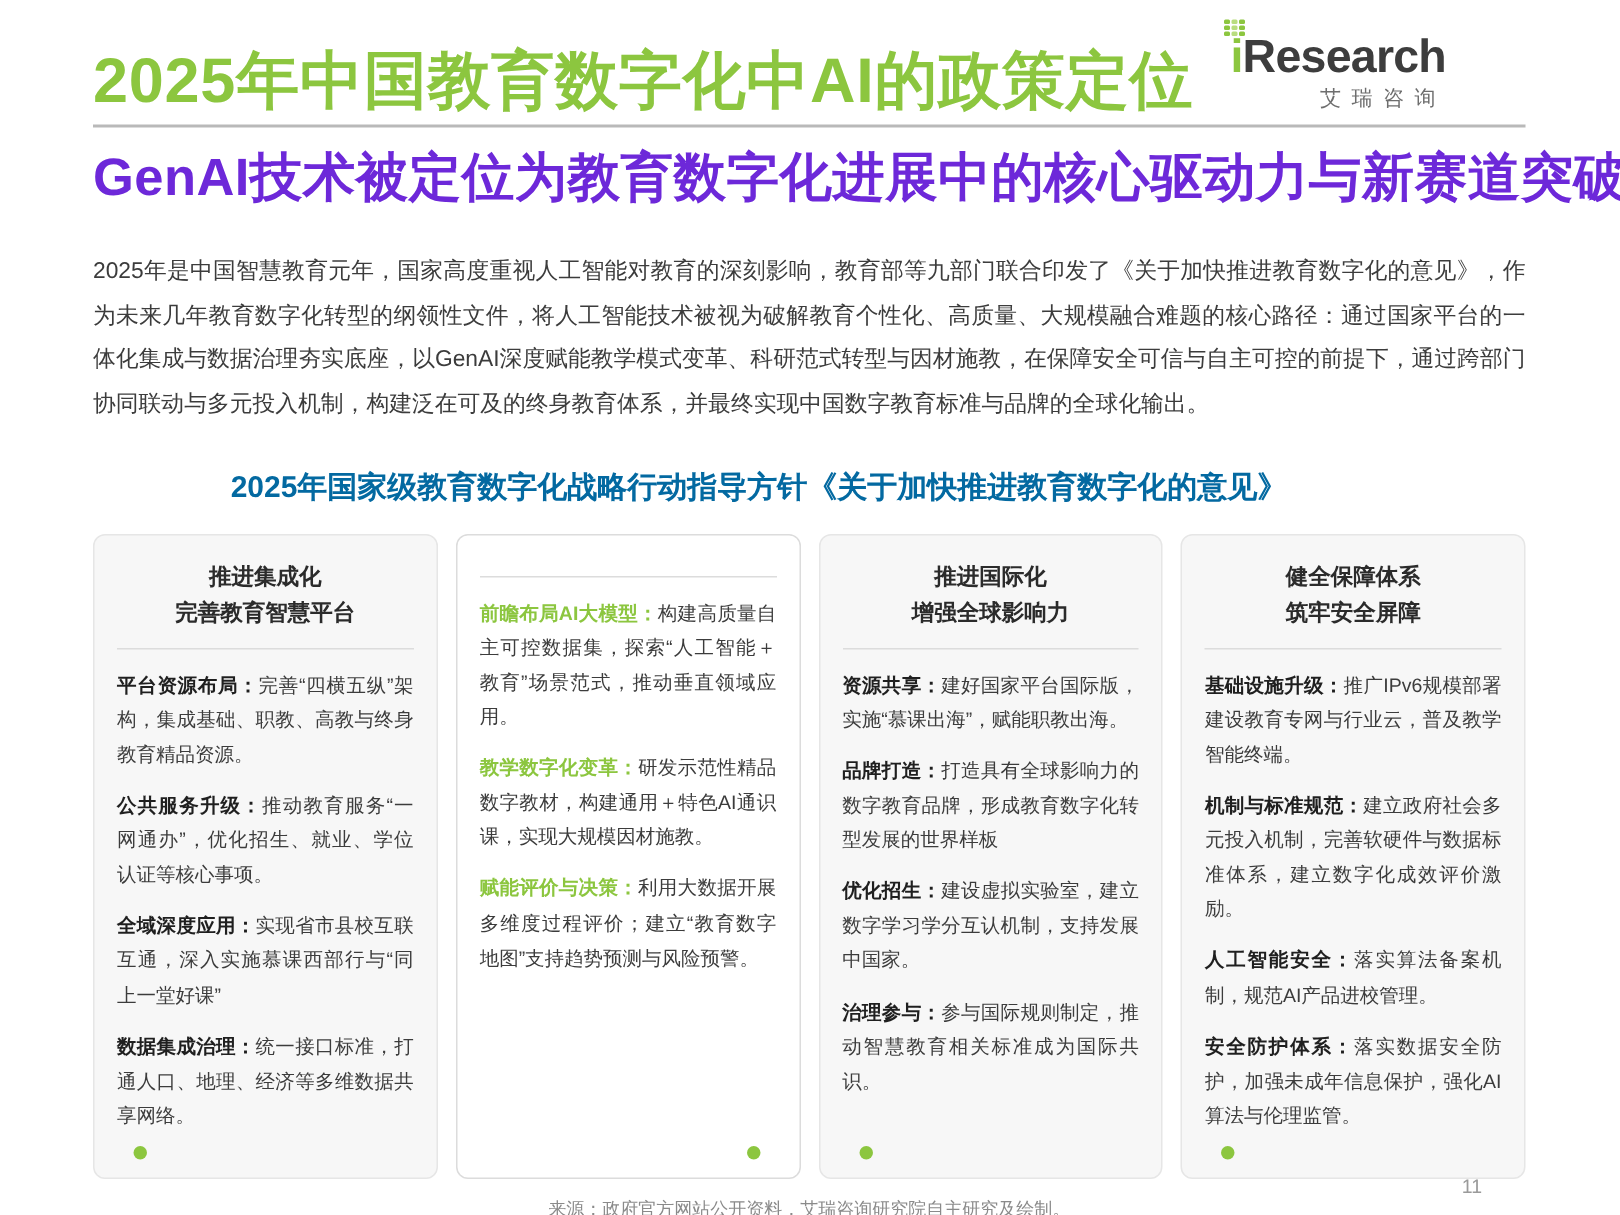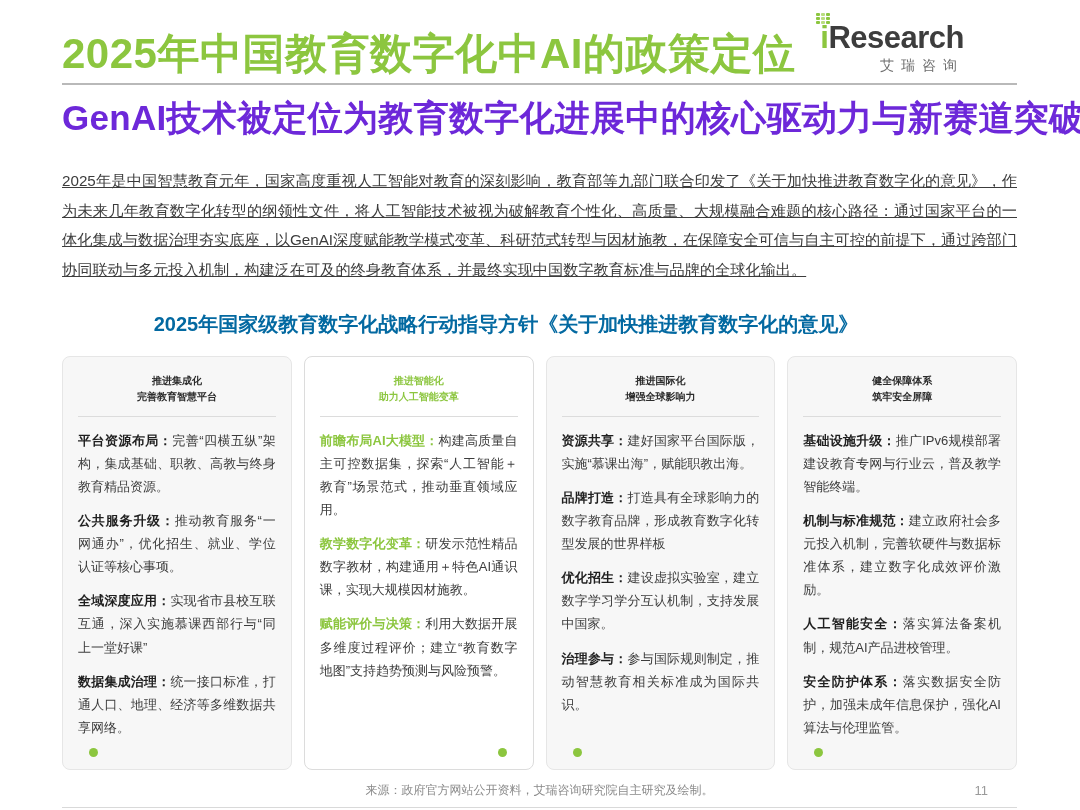--- a/index.html
+++ b/index.html
@@ -76,21 +76,20 @@
   }
 
   
   .lead {
     margin: 24px 62px 0 62px;
     width: 955px;
     font-size: 15.2px;
     line-height: 1.95;
     color: #3c3c3c;
     text-align: justify;
-    text-decoration: underline;
   }
 
   
   .section-title {
     margin: 26px 0 0 0;
     text-align: center;
     font-size: 20px;
     font-weight: 700;
     color: #0369a1;
   }
@@ -107,21 +106,21 @@
     position: relative;
     background: #f7f7f7;
     border: 1px solid #e6e6e6;
     border-radius: 8px;
     padding: 16px 15px 30px 15px;
     min-height: 405px;
   }
   .card.highlight { background: #ffffff; border-color: #dcdcdc; }
   .card-head {
     text-align: center;
-    font-size: 10px;
+    font-size: 15px;
     font-weight: 700;
     line-height: 1.6;
     color: #2b2b2b;
   }
   .card-head.green { color: #8cc63f; }
   .card-divider {
     margin: 11px auto 12px auto;
     height: 1px;
     background: #dcdcdc;
     width: 100%;
@@ -206,24 +205,20 @@
       <div class="card-body">
         <div class="item"><b>平台资源布局：</b><span>完善“四横五纵”架构，集成基础、职教、高教与终身教育精品资源。</span></div>
         <div class="item"><b>公共服务升级：</b><span>推动教育服务“一网通办”，优化招生、就业、学位认证等核心事项。</span></div>
         <div class="item"><b>全域深度应用：</b><span>实现省市县校互联互通，深入实施慕课西部行与“同上一堂好课”</span></div>
         <div class="item"><b>数据集成治理：</b><span>统一接口标准，打通人口、地理、经济等多维数据共享网络。</span></div>
       </div>
       <span class="dot"></span>
     </div>
 
     <div class="card highlight">
-      <div class="card-head green">
-        <div>推进智能化</div>
-        <div>助力人工智能变革</div>
-      </div>
       <div class="card-divider"></div>
       <div class="card-body">
         <div class="item"><b class="green">前瞻布局AI大模型：</b><span>构建高质量自主可控数据集，探索“人工智能＋教育”场景范式，推动垂直领域应用。</span></div>
         <div class="item"><b class="green">教学数字化变革：</b><span>研发示范性精品数字教材，构建通用＋特色AI通识课，实现大规模因材施教。</span></div>
         <div class="item"><b class="green">赋能评价与决策：</b><span>利用大数据开展多维度过程评价；建立“教育数字地图”支持趋势预测与风险预警。</span></div>
       </div>
       <span class="dot"></span>
     </div>
 
     <div class="card">

